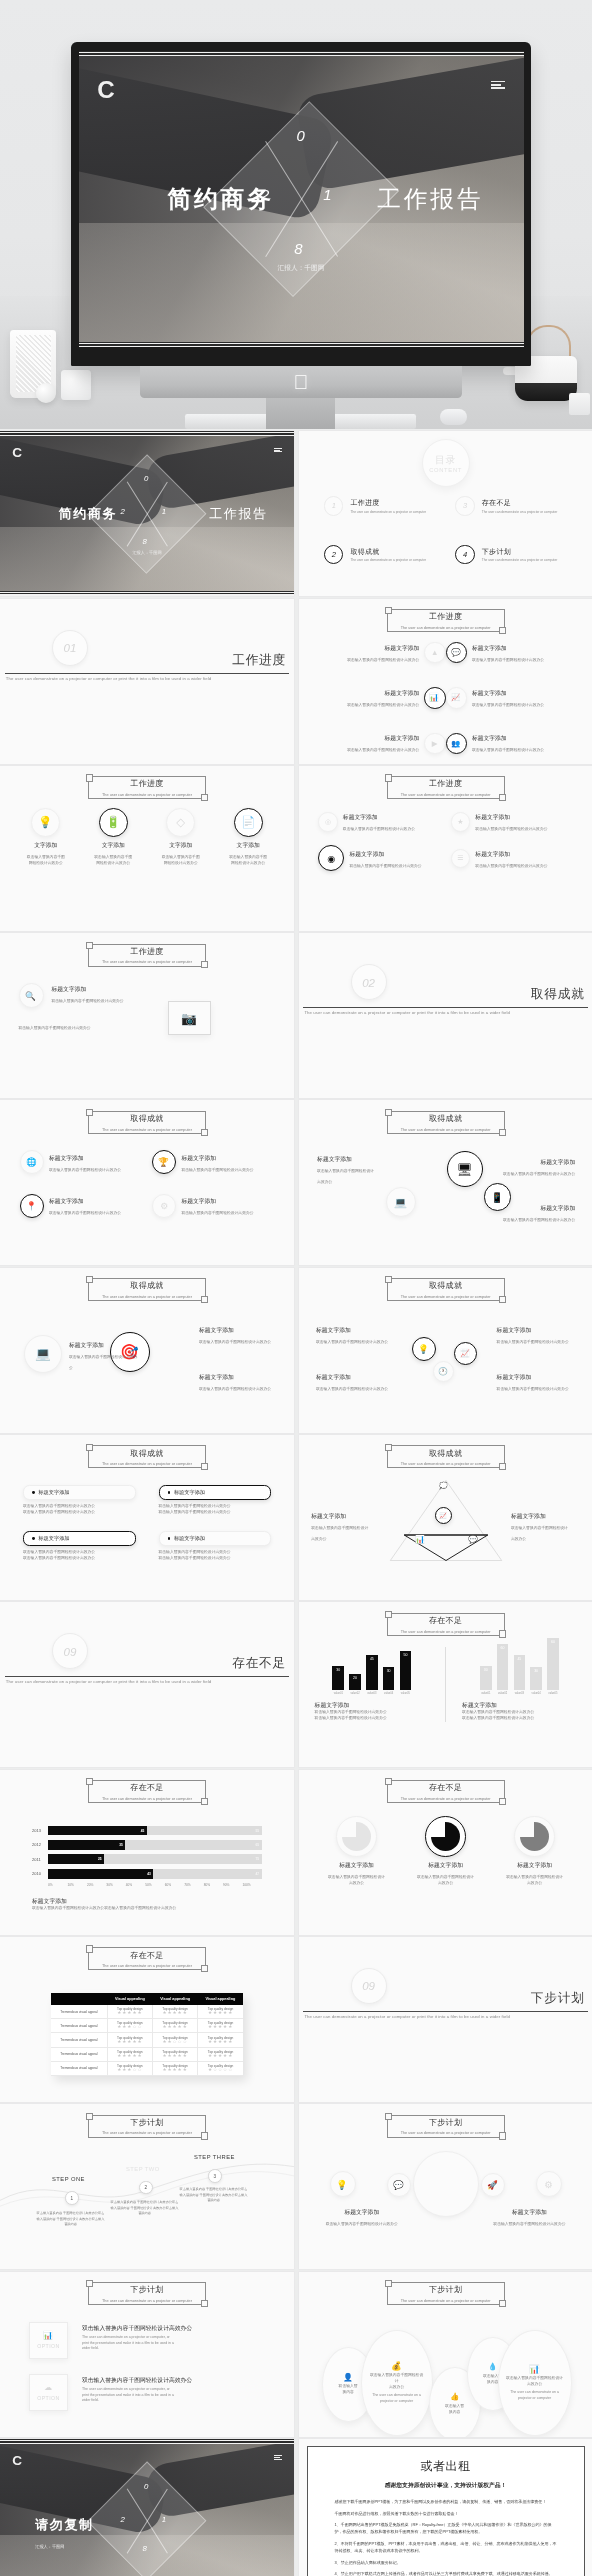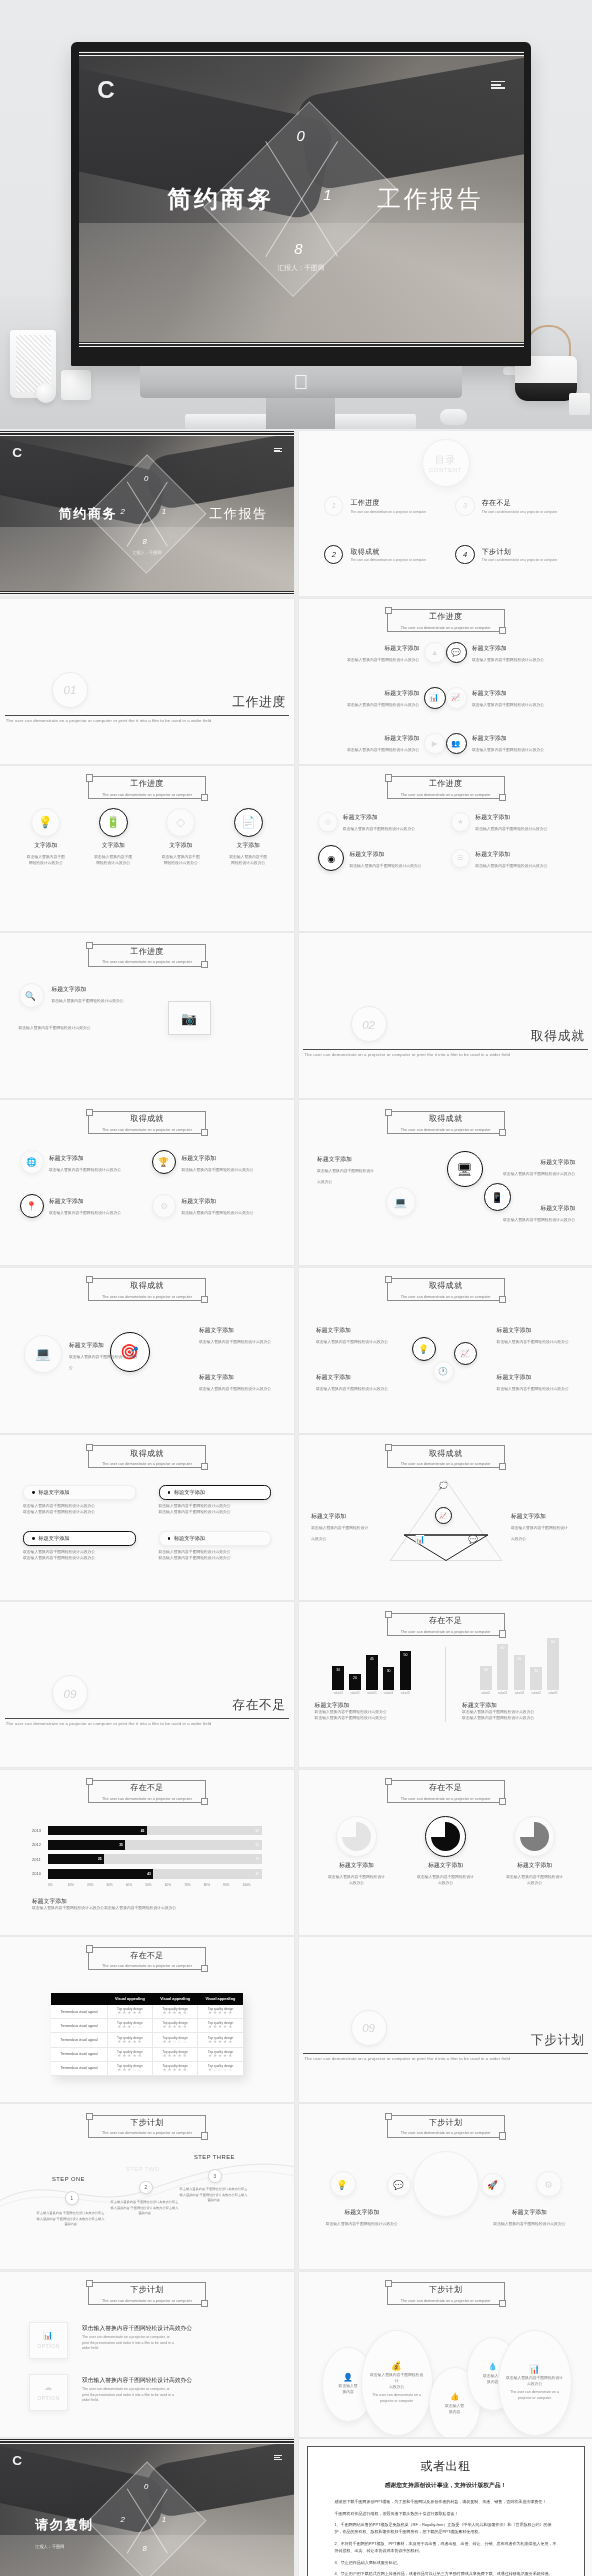--- a/index.html
+++ b/index.html
@@ -190,21 +190,21 @@
     box-shadow:0 0 0 0.6px #e6e7e8;
   }
   .slide.cover-slide{background:#000;padding:0;}
   
   .slide .cover{font-size:5.2px;}
   .slide .cover .t-left,.slide .cover .t-right{font-size:2.5em;}
   .slide .cover .yr{font-size:1.5em;}
   .slide .cover .presenter{font-size:.8em;}
 
   
-  .divider{position:relative;width:100%;height:100%;margin-top:42px;}
+  .divider{position:relative;width:100%;height:100%;}
   .divider .bignum{
     position:absolute;left:52px;top:31px;width:34px;height:34px;border-radius:50%;
     background:#fcfcfc;border:0.6px solid #ececec;
     color:#d6d6d6;font-size:11.6px;font-style:italic;
     display:flex;align-items:center;justify-content:center;
     box-shadow:0 1.7px 4.6px rgba(0,0,0,.05);
   }
   .divider .bignum::after{
     content:"";position:absolute;left:27px;top:15px;width:69px;height:24px;
     background:linear-gradient(135deg,rgba(0,0,0,.07),rgba(0,0,0,0));

